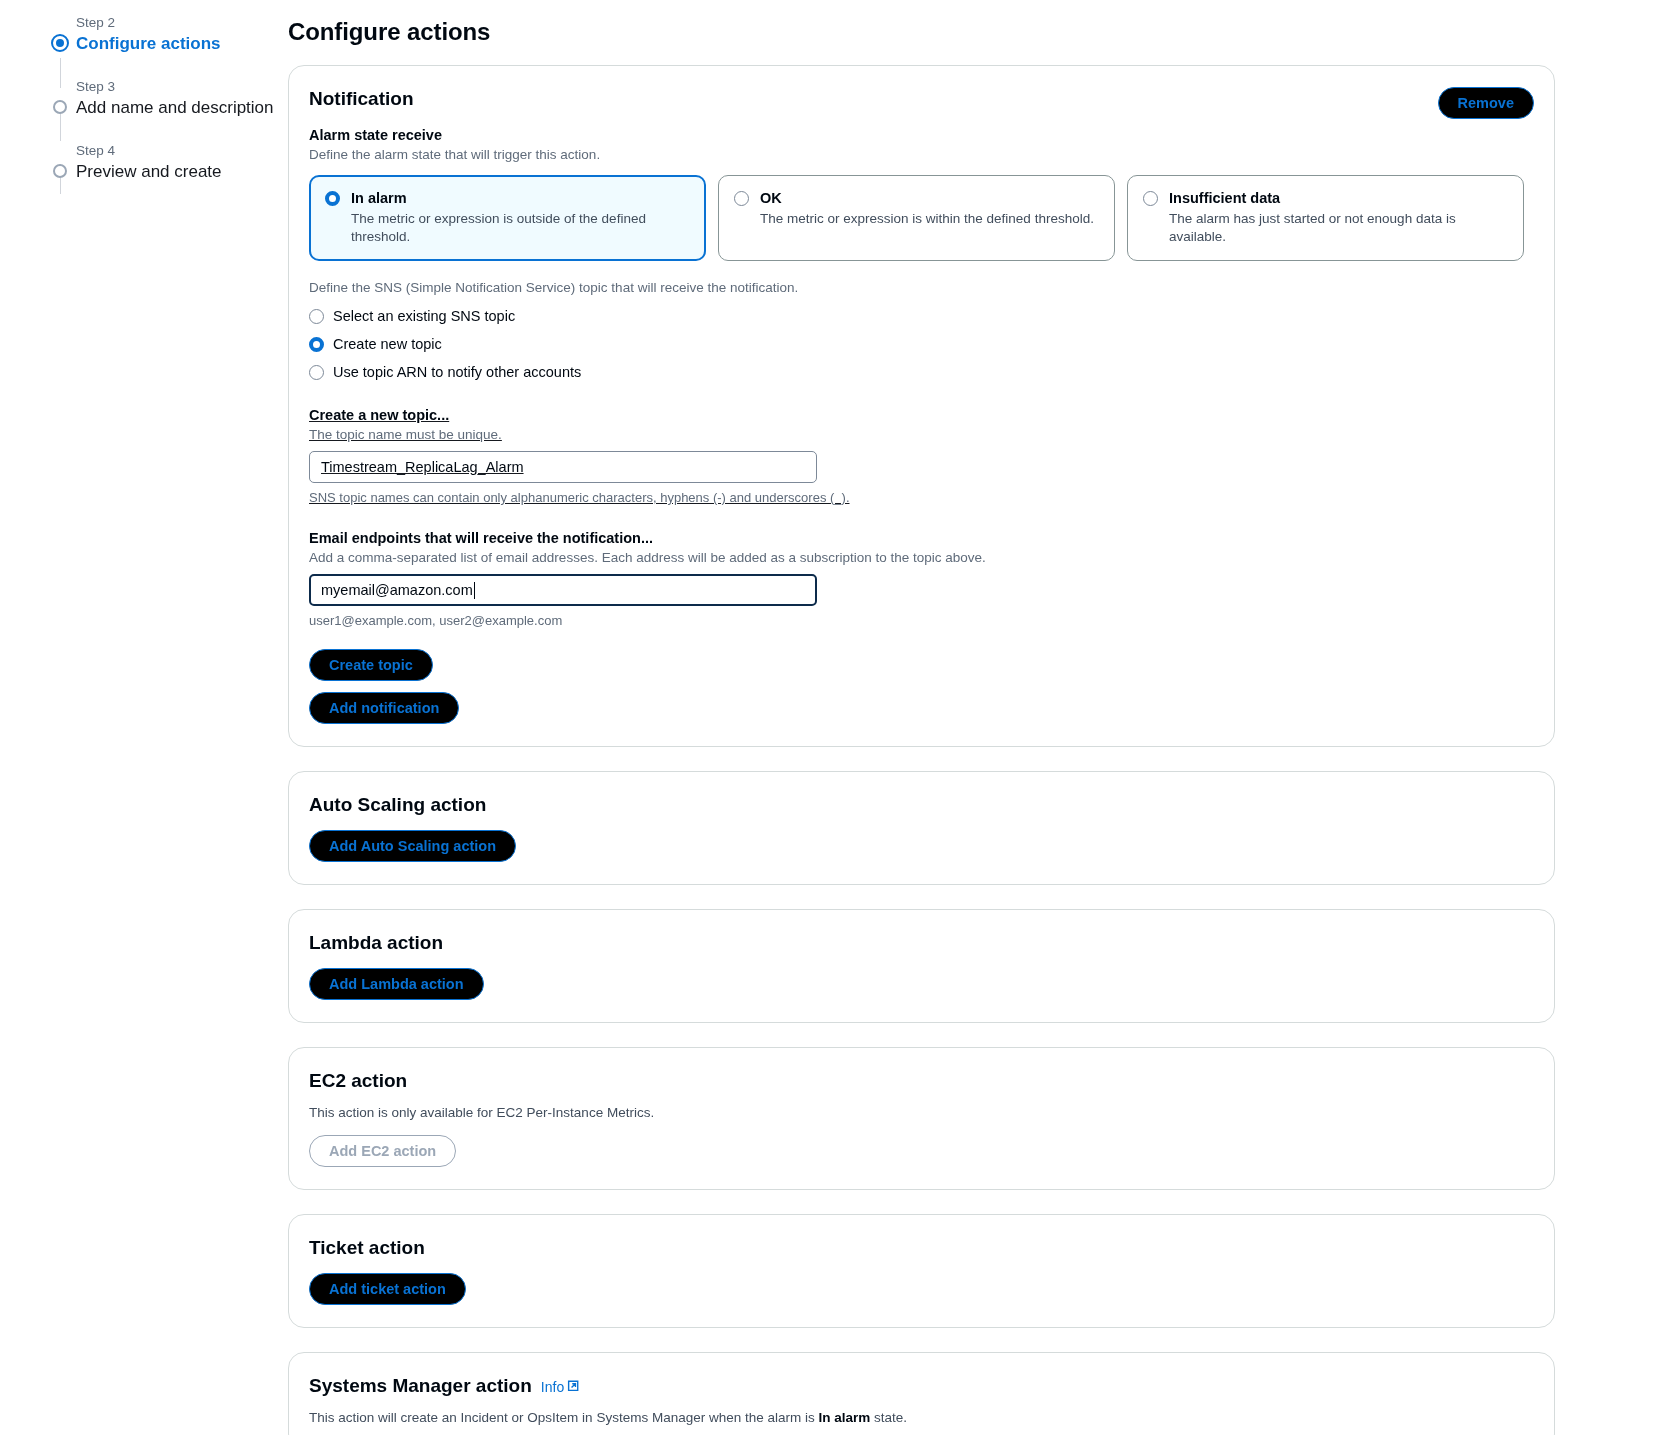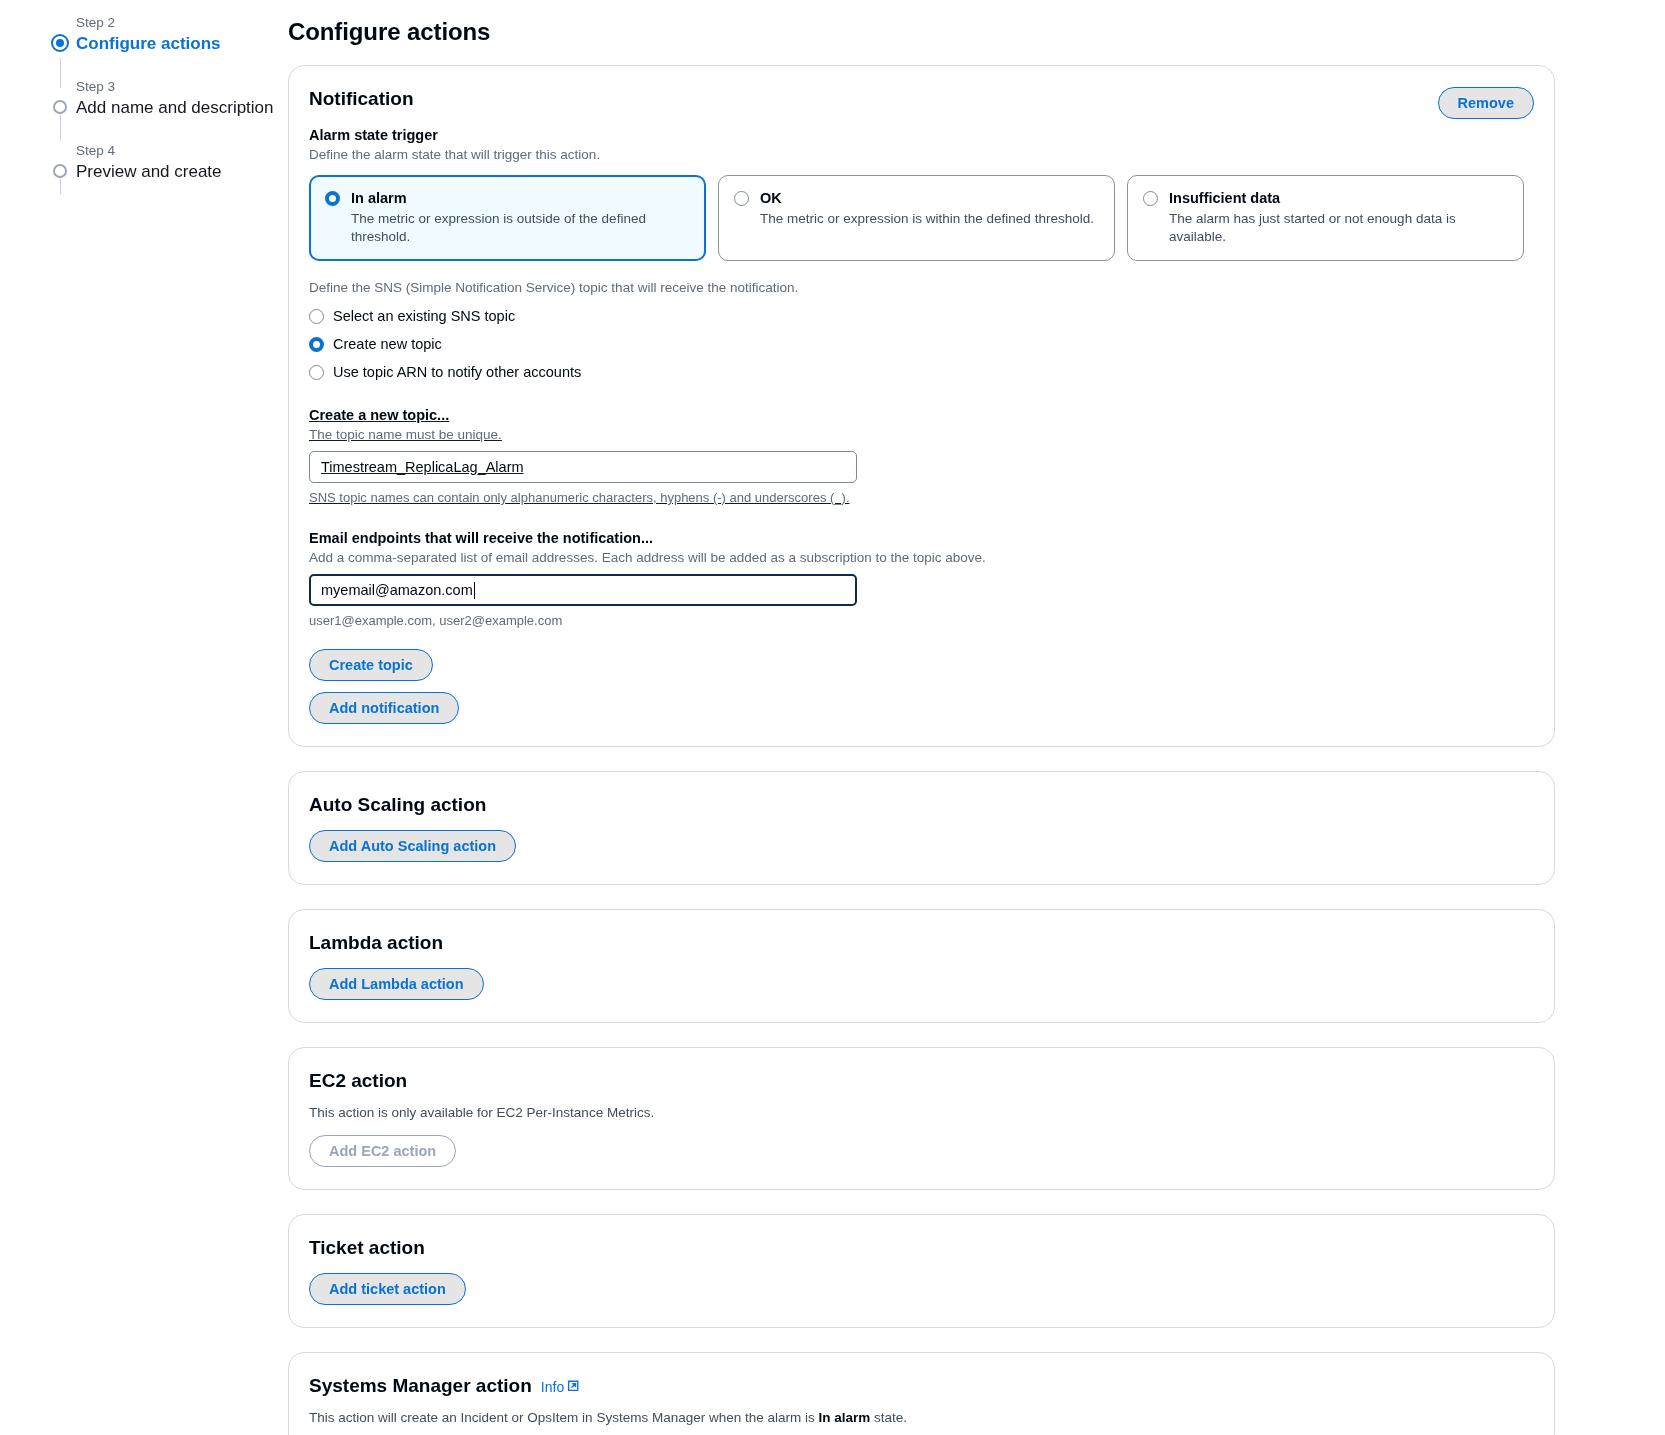--- a/index.html
+++ b/index.html
@@ -100,41 +100,41 @@
   .radio-list { margin-top: 8px; }
   .radio-row {
     display: flex; align-items: center; gap: 9px;
     height: 22px; margin-bottom: 6px; cursor: pointer;
   }
   .radio-row .radio { margin-top: 0; }
   .radio-text { font-size: 14.5px; color: #000811; line-height: 19px; }
 
   
   .input {
-    width: 548px; height: 32px; border: 1px solid #7d8998;
+    width: 508px; height: 32px; border: 1px solid #7d8998;
     border-radius: 5px; background: #fff; font-size: 14.5px;
     color: #000811; padding: 0 11px; font-family: "Liberation Sans", sans-serif;
     display: flex; align-items: center; margin-top: 7px;
   }
   .input.focused {
     border: 2px solid #0d2b4b; padding: 0 10px;
   }
   .caret {
     display: inline-block; width: 1px; height: 17px;
     background: #000811; margin-left: 1px;
   }
 
   
   .btn {
     display: inline-flex; align-items: center; justify-content: center;
     height: 32px; padding: 0 19px; border-radius: 20px;
     font-size: 14.5px; font-weight: bold; cursor: pointer;
     font-family: "Liberation Sans", sans-serif; white-space: nowrap;
   }
-  .btn-normal { border: 1.6px solid #0972d3; color: #0972d3; background: #e5e5e5; }
+  .btn-normal { border: 1.6px solid #0972d3; color: #0972d3; background: #000000; }
   .btn-disabled { border: 1.6px solid #9ba7b6; color: #9ba7b6; background: #fff; cursor: default; }
   .btn-stack { display: flex; flex-direction: column; align-items: flex-start; gap: 11px; margin-top: 19px; }
   .btn-row-single { margin-top: 13px; }
   .remove-btn { position: absolute; top: 21px; right: 20px; }
 
   
   .sm-desc { font-size: 13.5px; color: #414d5c; line-height: 18px; margin-top: 11px; }
   .sm-desc b { color: #000811; }
 </style>
 </head>
@@ -172,21 +172,21 @@
   <div class="content">
 
     <h1 class="page-title">Configure actions</h1>
 
     <div class="card">
       <div class="card-title">Notification</div>
 
       <div class="remove-btn btn btn-normal">Remove</div>
 
       <div style="margin-top:15px;">
-        <div class="field-label">Alarm state trigger</div>
+        <div class="field-label">Alarm state receive</div>
         <div class="field-desc">Define the alarm state that will trigger this action.</div>
 
         <div class="tiles">
           <div class="tile selected">
             <span class="radio checked"></span>
             <div class="tile-body">
               <div class="tile-label">In alarm</div>
               <div class="tile-desc">The metric or expression is outside of the defined threshold.</div>
             </div>
           </div>

